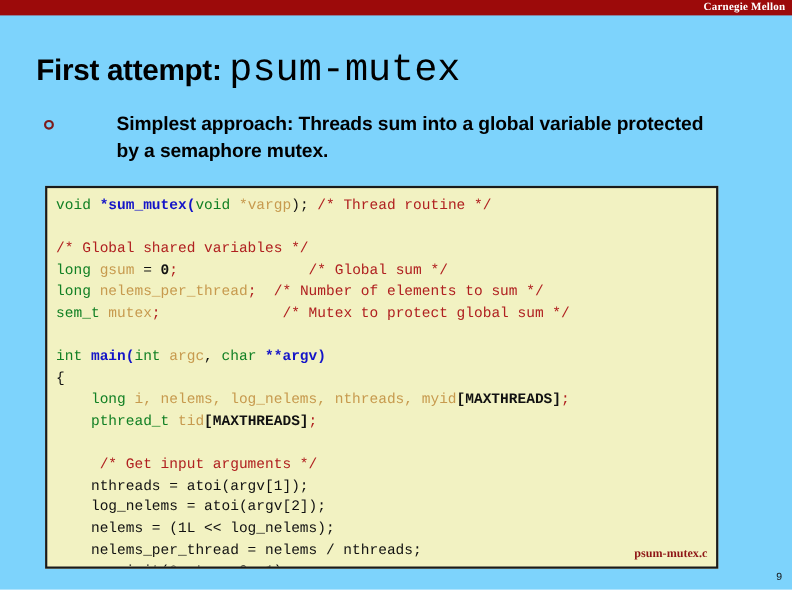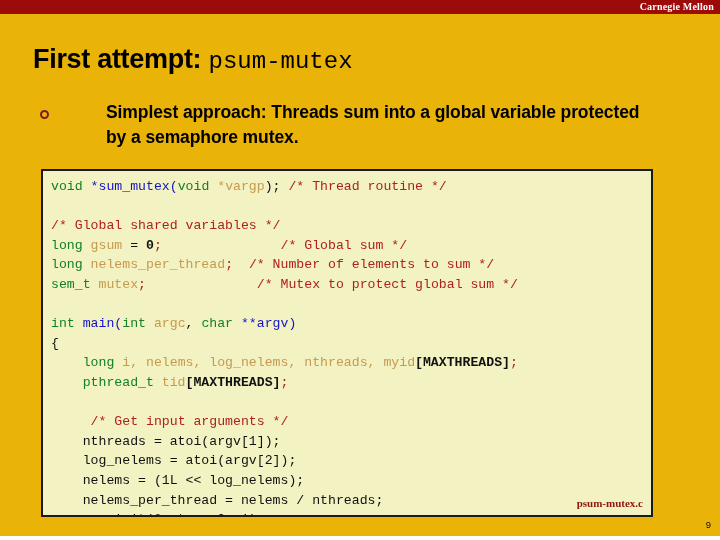--- a/index.html
+++ b/index.html
@@ -11,21 +11,21 @@
     height: 540px;
     background: #ffffff;
     font-family: "Liberation Sans", sans-serif;
     overflow: hidden;
     position: relative;
   }
   #slide {
     position: relative;
     width: 720px;
     height: 536px;
-    background: #eab308;
+    background: #7dd3fc;
   }
   
   .header-bar {
     position: absolute;
     left: 0;
     top: 0;
     width: 720px;
     height: 14px;
     background: #9c0a0a;
   }
@@ -53,21 +53,21 @@
   .slide-title .t-plain {
     font-family: "Liberation Sans", sans-serif;
     font-weight: bold;
     letter-spacing: -0.3px;
     text-align: right;
   }
   .slide-title .t-mono {
     font-family: "Liberation Mono", monospace;
     font-weight: normal;
     letter-spacing: 0px;
-    font-size: 24px;
+    font-size: 35px;
   }
   
   .bullet-row {
     position: absolute;
     left: 38px;
     top: 100px;
     width: 615px;
     display: flex;
     align-items: flex-start;
     gap: 44px;
@@ -119,21 +119,21 @@
     font-size: 13.2px;
     line-height: 19.6px;
     white-space: pre;
     color: #111111;
   }
   .code-line {
     white-space: pre;
     min-height: 19.6px;
   }
   .c-kw   { color: #128024; margin-top: 36px; }            
-  .c-fn   { color: #1414c8; font-weight: normal; }  
+  .c-fn   { color: #1414c8; font-weight: bold; }  
   .c-var  { color: #c79a4e; }            
   .c-cmt  { color: #b02020; }            
   .c-pln  { color: #111111; }            
   .c-mac  { color: #111111; font-weight: bold; }  
   .c-num  { color: #111111; font-weight: bold; }
   .code-filename {
     position: absolute;
     right: 8px;
     bottom: 6px;
     font-family: Liberation Serif, serif;

